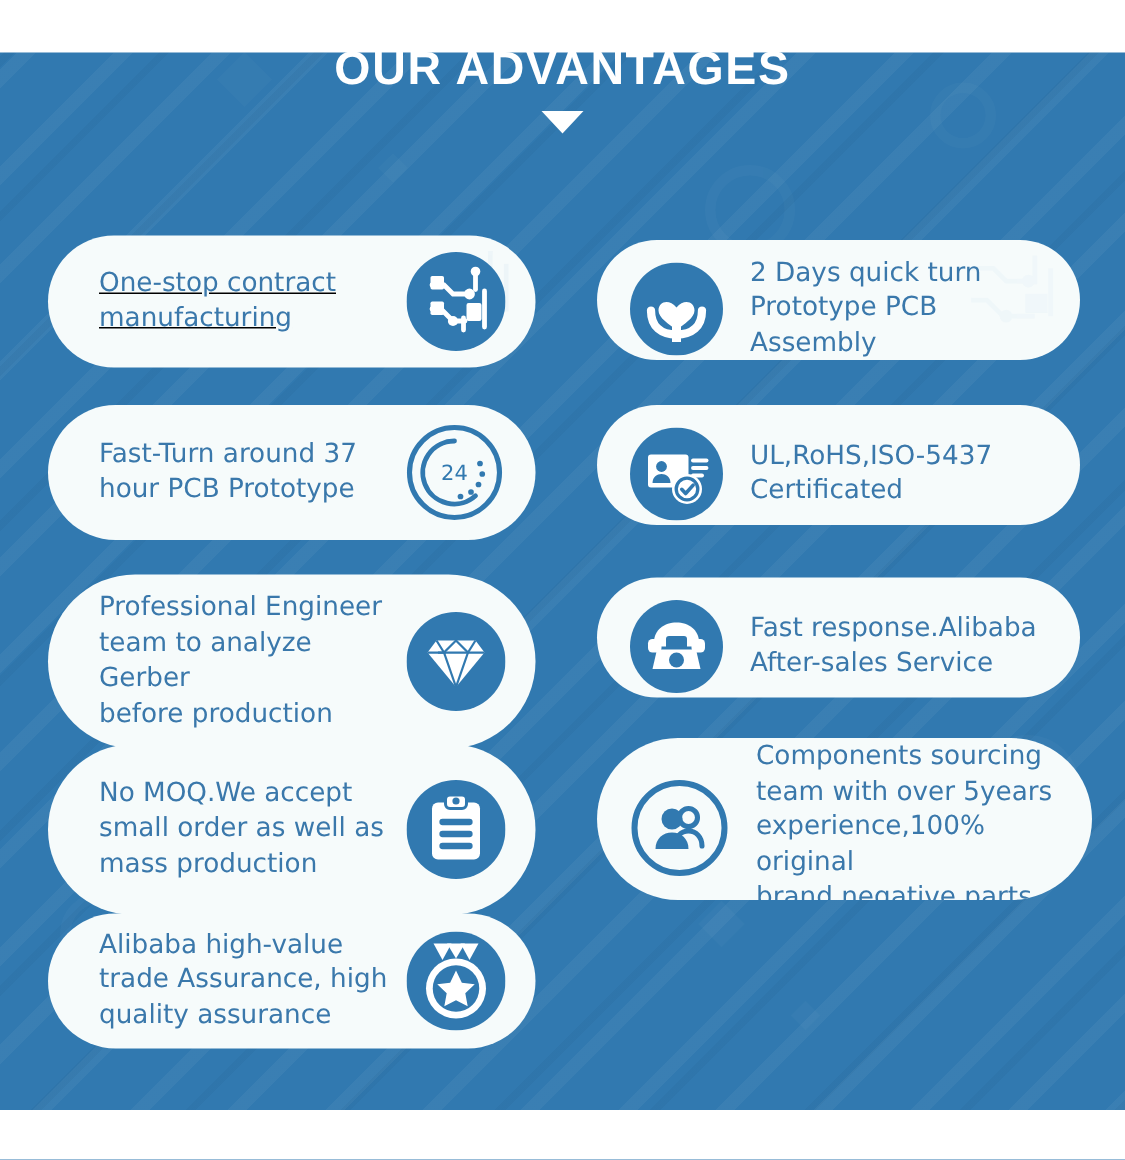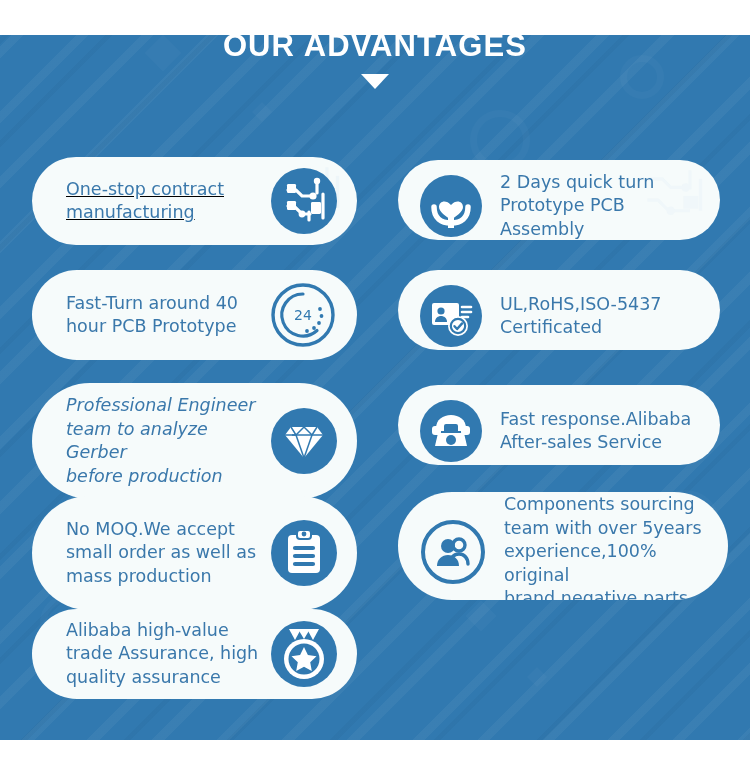--- a/index.html
+++ b/index.html
@@ -128,21 +128,21 @@
   .card.right .icon-wrap { margin-right: 18px; }
 
   .r1 { top: 157px; text-decoration: underline; }
   .r2 { top: 270px; }
   .r3 { top: 383px; }
   .r4 { top: 496px; }
   .r5 { top: 609px; }
 
   .c-l1 { width: 325px; height: 88px; }
   .c-l2 { width: 325px; height: 90px; }
-  .c-l3 { width: 325px; height: 116px; font-style: italic; }
+  .c-l3 { width: 325px; height: 116px; }
   .c-l4 { width: 325px; height: 114px; }
   .c-l5 { width: 325px; height: 90px; }
 
   .c-r1 { width: 322px; height: 80px; top: 160px; }
   .c-r2 { width: 322px; height: 80px; top: 270px; }
   .c-r3 { width: 322px; height: 80px; top: 385px; }
   .c-r4 { width: 330px; height: 108px; top: 492px; }
 </style>
 </head>
 <body>
@@ -230,21 +230,21 @@
         <path d="M31 30c-5-6-12-4-12 2 0 5 7 9 12 13 5-4 12-8 12-13 0-6-7-8-12-2z" fill="#ffffff"></path>
         <path d="M14 32c0 11 7 16 17 16s17-5 17-16" fill="none" stroke="#ffffff" stroke-width="5.5" stroke-linecap="round"></path>
         <rect x="28" y="42" width="6" height="11" fill="#ffffff"></rect>
       </svg>
     </div>
     <div class="card-text">2 Days quick turn
 Prototype PCB Assembly</div>
   </div>
 
   <div class="card left c-l2 r2">
-    <div class="card-text">Fast-Turn around 40
+    <div class="card-text">Fast-Turn around 37
 hour PCB Prototype</div>
     <div class="icon-wrap">
       <svg width="68" height="68" viewBox="0 0 68 68">
         <circle cx="34" cy="34" r="30" fill="none" stroke="#3179b0" stroke-width="3.4"></circle>
         <path d="M34 13a21 21 0 1 0 14 36.5" fill="none" stroke="#3179b0" stroke-width="3.2" stroke-linecap="round"></path>
         <g fill="#3179b0">
           <circle cx="51" cy="28" r="1.9"></circle>
             <circle cx="52.5" cy="35" r="1.9"></circle>
           <circle cx="50" cy="42" r="1.9"></circle>
             <circle cx="45" cy="47" r="1.9"></circle>

